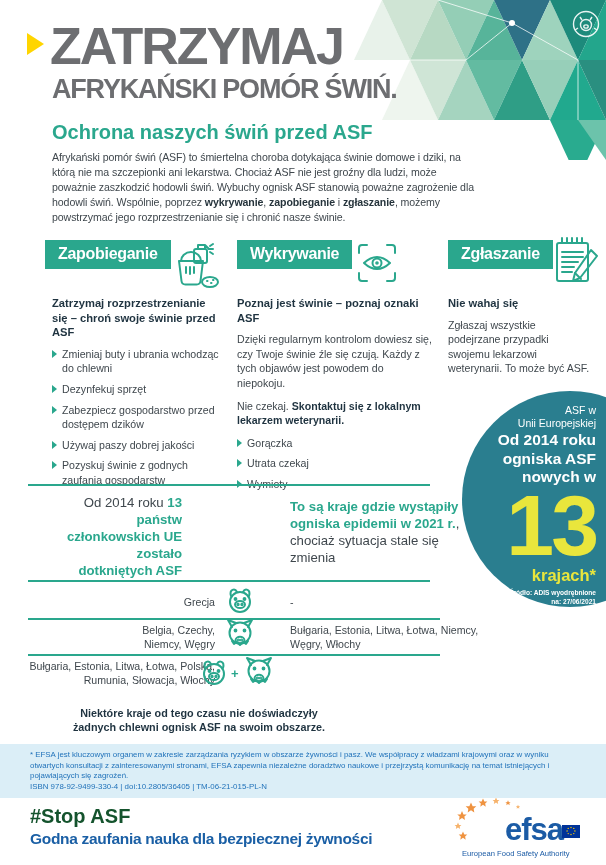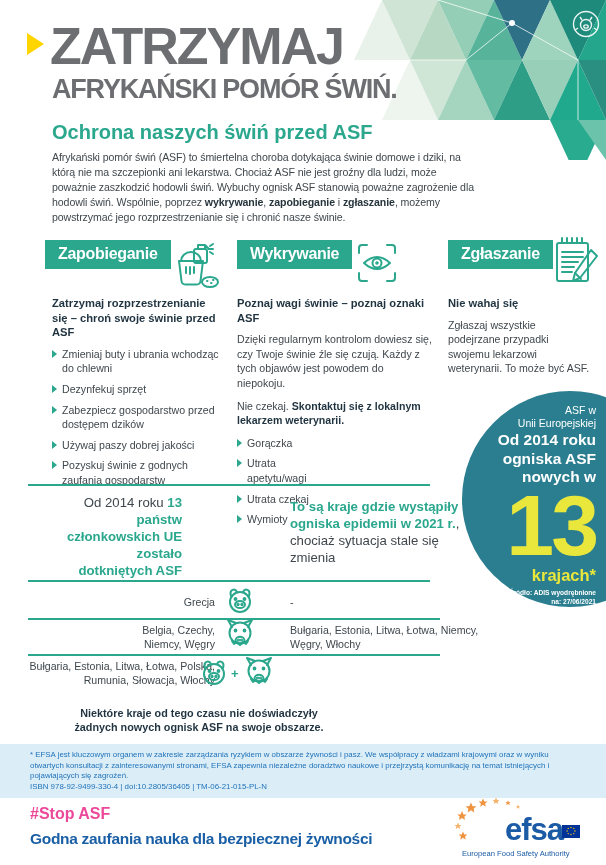--- a/index.html
+++ b/index.html
@@ -69,21 +69,21 @@
   .plus { color:#2aa78d; font-weight:bold; font-size:13px; }
   .note { left:58px; top:706px; width:282px; text-align:center; font-size:10.8px; font-weight:bold;
     line-height:1.32; color:#1f3340; }
 
   
   .foot-band { left:0; top:744px; width:606px; height:54px; background:#dbeef7; }
   .foot-text { left:30px; top:750px; width:548px; font-size:7.9px; line-height:1.35; color:#2273ba; }
   .foot-isbn { left:30px; top:782px; width:548px; font-size:7.9px; color:#2273ba; }
 
   
-  .hashtag { left:30px; top:805px; font-size:16px; font-weight:bold; color:#ec4899; }
+  .hashtag { left:30px; top:805px; font-size:20px; font-weight:bold; color:#14532d; }
   .tagline { left:30px; top:830px; font-size:15.5px; font-weight:bold; color:#1a5fa5; letter-spacing:-0.3px; }
 </style>
 </head>
 <body>
 
 <div class="page">
 
   <svg class="abs" style="left:326px; top:0;" width="280" height="160" viewBox="0 0 280 160">
     <polygon points="28,60 56,0 84,60" fill="#e8f2ea"></polygon>
     <polygon points="56,0 112,0 84,60" fill="#cfe4d4"></polygon>
@@ -177,32 +177,28 @@
         <span class="tri"></span>
         <span>Używaj paszy dobrej jakości</span>
       </div>
     <div class="bullet">
         <span class="tri"></span>
         <span>Pozyskuj świnie z godnych zaufania gospodarstw</span>
       </div>
   </div>
 
   <div class="abs col col2">
-    <h3>Poznaj wagi świnie – poznaj oznaki ASF</h3>
+    <h3>Poznaj jest świnie – poznaj oznaki ASF</h3>
     <p>Dzięki regularnym kontrolom dowiesz się, czy Twoje świnie źle się czują. Każdy z tych objawów jest powodem do niepokoju.</p>
     <p><span>Nie czekaj. </span><b style="color:#1f3340">Skontaktuj się z lokalnym lekarzem weterynarii.</b></p>
     <div class="sym-cols">
       <div class="sym-l">
         <div class="bullet">
             <span class="tri"></span>
             <span>Gorączka</span>
-          </div>
-        <div class="bullet">
-            <span class="tri"></span>
-            <span>Utrata apetytu/wagi</span>
           </div>
         <div class="bullet">
             <span class="tri"></span>
             <span>Utrata czekaj</span>
           </div>
         <div class="bullet">
             <span class="tri"></span>
             <span>Wymioty</span>
           </div>
       </div>
@@ -285,21 +281,21 @@
       <path d="M26,9 L30,2 L22,5"></path>
     <circle cx="18" cy="15" r="10.5"></circle>
     <path d="M10,23 l2,3 l3,-2 l3,3 l3,-3 l3,2 l2,-3"></path>
     <ellipse cx="18" cy="22" rx="4.4" ry="3.2"></ellipse>
     <circle cx="16.5" cy="22" r="0.6" fill="#2aa78d"></circle>
       <circle cx="19.5" cy="22" r="0.6" fill="#2aa78d"></circle>
     <circle cx="13.5" cy="12.5" r="0.9" fill="#2aa78d"></circle>
       <circle cx="22.5" cy="12.5" r="0.9" fill="#2aa78d"></circle>
   </svg>
 
-  <div class="abs note">Niektóre kraje od tego czasu nie doświadczyły żadnych nowych ognisk ASF na swoje obszarze.</div>
+  <div class="abs note">Niektóre kraje od tego czasu nie doświadczyły żadnych chlewni ognisk ASF na swoim obszarze.</div>
 
   <div class="abs foot-band"></div>
   <div class="abs foot-text">* EFSA jest kluczowym organem w zakresie zarządzania ryzykiem w obszarze żywności i pasz. We współpracy z władzami krajowymi oraz w wyniku otwartych konsultacji z zainteresowanymi stronami, EFSA zapewnia niezależne doradztwo naukowe i przejrzystą komunikację na temat istniejących i pojawiających się zagrożeń.</div>
   <div class="abs foot-isbn">ISBN 978-92-9499-330-4 | doi:10.2805/36405 | TM-06-21-015-PL-N</div>
 
   <div class="abs hashtag">#Stop ASF</div>
   <div class="abs tagline">Godna zaufania nauka dla bezpiecznej żywności</div>
 
   <svg class="abs" style="left:452px; top:798px;" width="135" height="62" viewBox="0 0 135 62">
     <defs>

